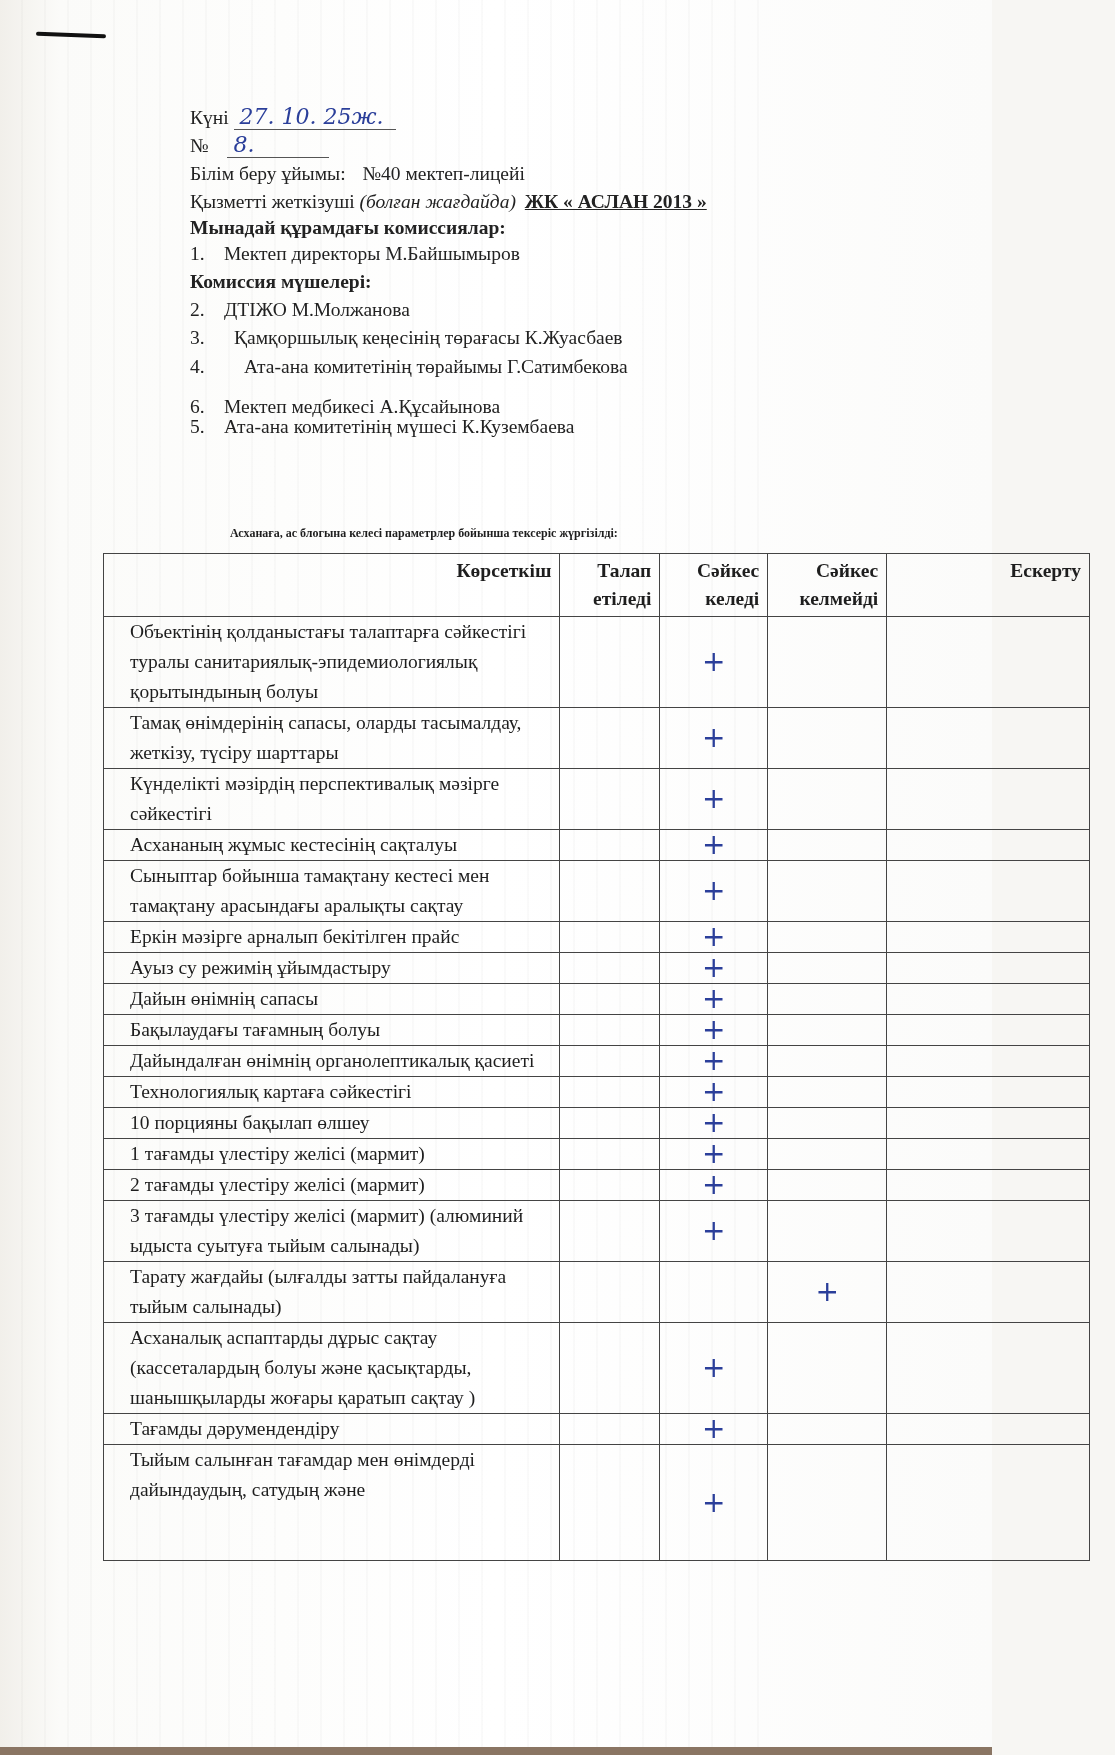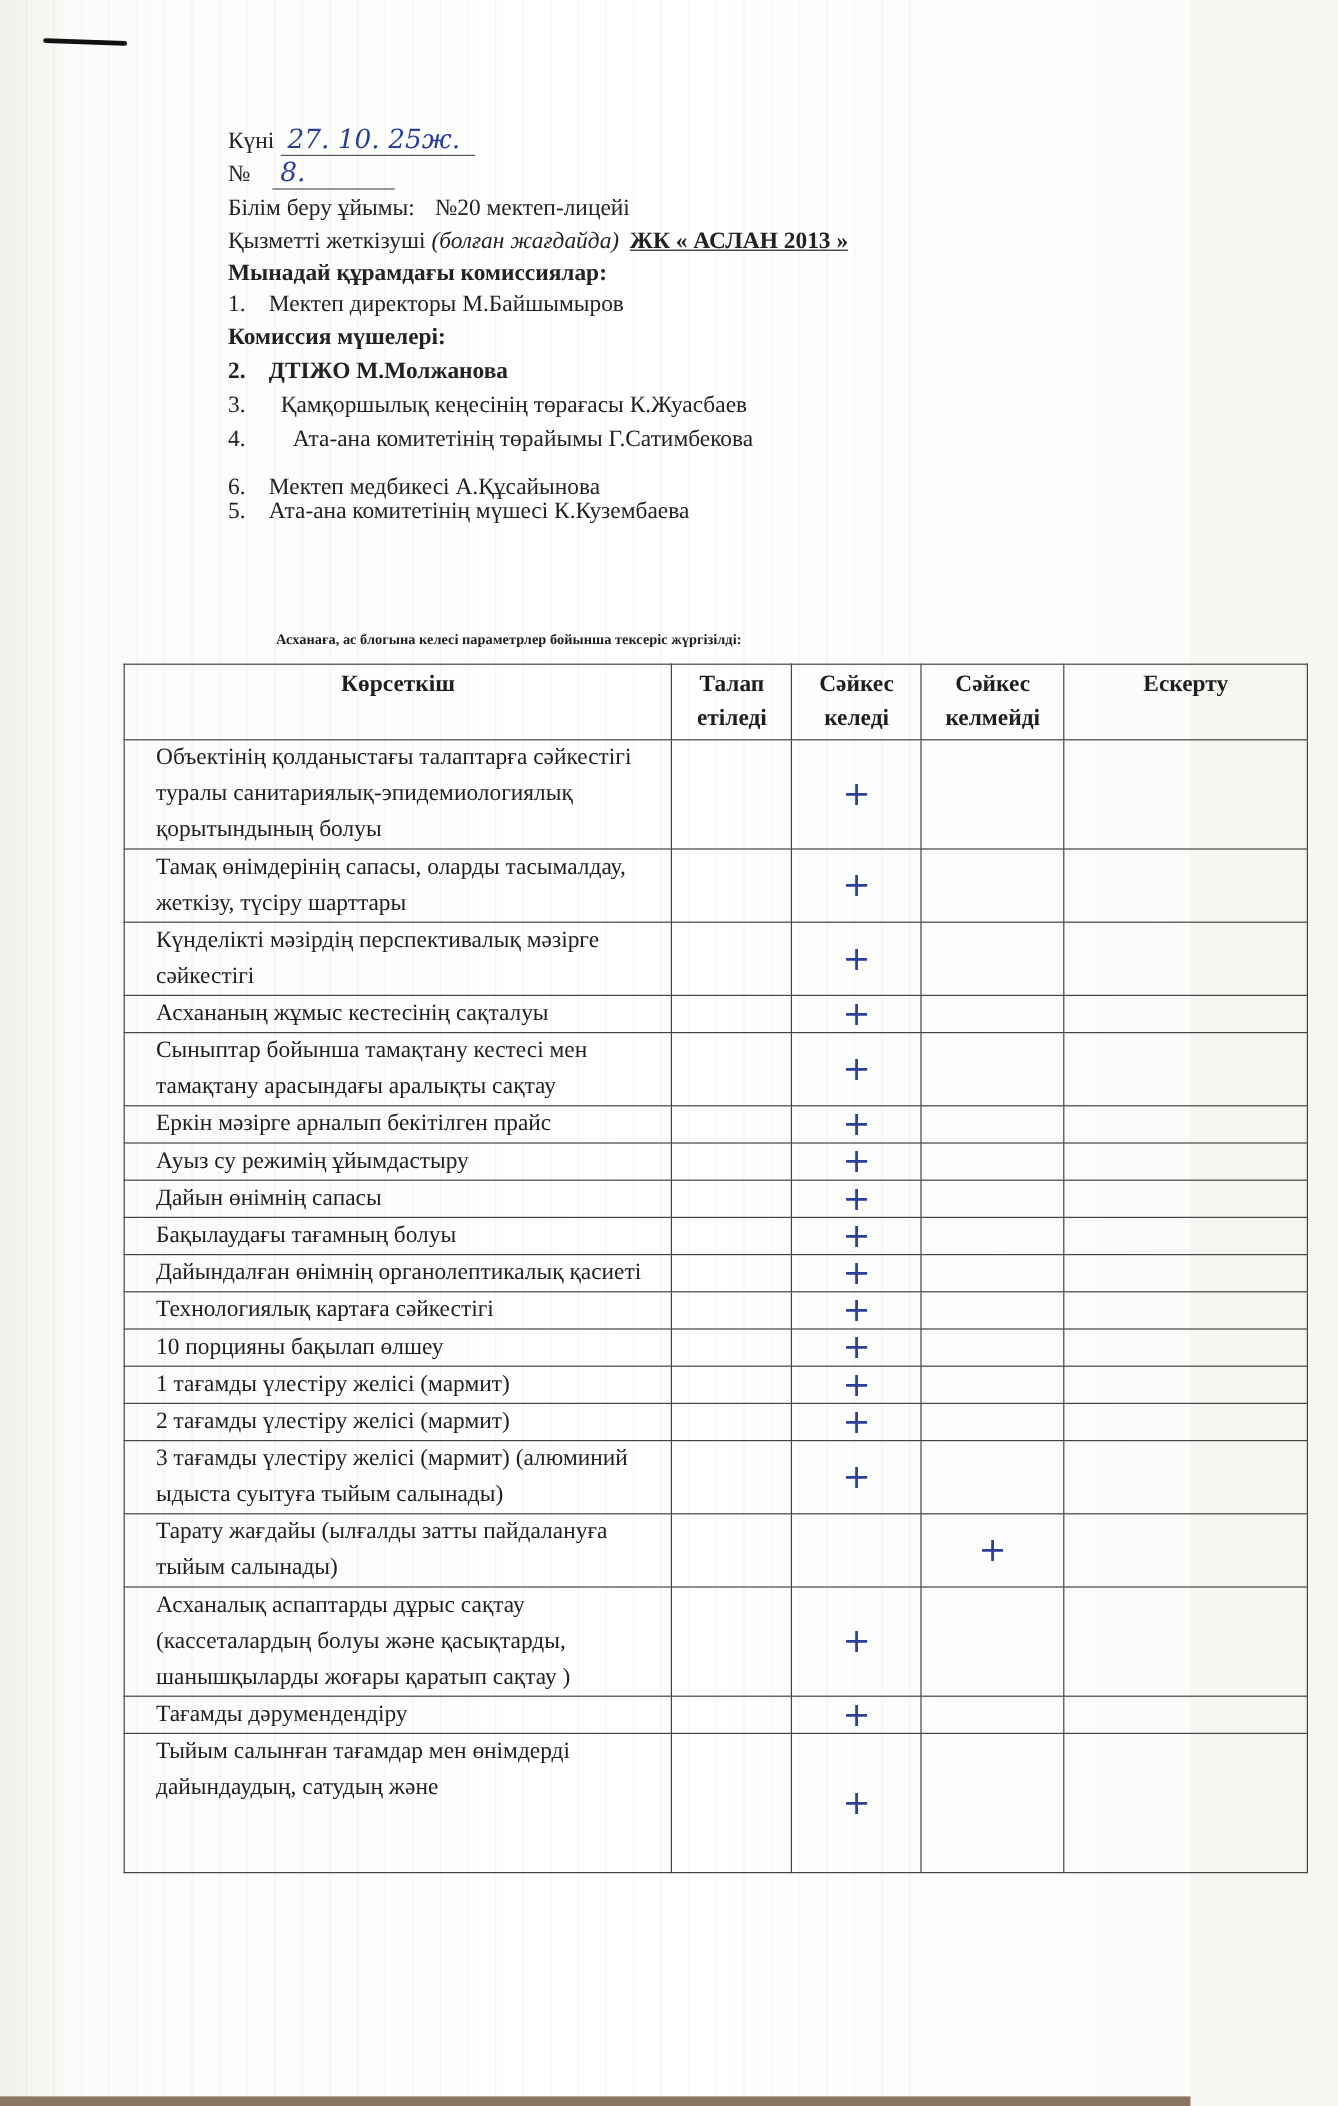--- a/index.html
+++ b/index.html
@@ -81,21 +81,21 @@
       font-size: 19.5px;
       line-height: 30px;
     }
     table.inspect th, table.inspect td {
       border: 1px solid #444;
       vertical-align: top;
       padding: 0 8px;
     }
     table.inspect th {
       font-weight: bold;
-      text-align: center;
+      text-align: right;
       line-height: 28px;
       padding-top: 3px;
       padding-bottom: 3px;
     }
     table.inspect th.center { }
     table.inspect td.indicator { padding-left: 26px; }
     table.inspect td.mark {
       text-align: center;
       vertical-align: middle;
       font-family: "DejaVu Sans", sans-serif;
@@ -119,33 +119,33 @@
   <div class="hdr" style="top:105px;">
     <span>Күні</span>
     <span class="hw" style="min-width:150px;">27. 10. 25ж.</span>
   </div>
   <div class="hdr" style="top:133px;">
     <span>№</span>
     <span class="hw" style="min-width:90px; margin-left:14px;">8.</span>
   </div>
   <div class="hdr" style="top:162px;">
     <span>Білім беру ұйымы:</span>
-    <span style="margin-left:12px;">№20 мектеп-лицейі</span>
+    <span style="margin-left:12px;">№40 мектеп-лицейі</span>
   </div>
   <div class="hdr" style="top:190px;">
     <span>Қызметті жеткізуші</span>
     <span class="ital">(болған жағдайда)</span>
     <span class="underline" style="margin-left:4px;">ЖК  « АСЛАН 2013 »</span>
   </div>
   <div class="hdr bold" style="top:216px;">Мынадай құрамдағы комиссиялар:</div>
   <div class="hdr" style="top:242px;">
     <span class="list-num">1.</span><span>Мектеп директоры М.Байшымыров</span>
   </div>
   <div class="hdr bold" style="top:270px;">Комиссия мүшелері:</div>
-  <div class="hdr" style="top:298px;font-weight:bold;">
+  <div class="hdr" style="top:298px;">
     <span class="list-num">2.</span><span>ДТІЖО М.Молжанова</span>
   </div>
   <div class="hdr" style="top:326px;">
     <span class="list-num">3.</span><span style="margin-left:10px;">Қамқоршылық кеңесінің төрағасы К.Жуасбаев</span>
   </div>
   <div class="hdr" style="top:355px;">
     <span class="list-num">4.</span><span style="margin-left:20px;">Ата-ана комитетінің төрайымы Г.Сатимбекова</span>
   </div>
   <div class="hdr" style="top:384px;margin-top:31px;">
     <span class="list-num">5.</span><span>Ата-ана комитетінің мүшесі К.Кузембаева</span>

